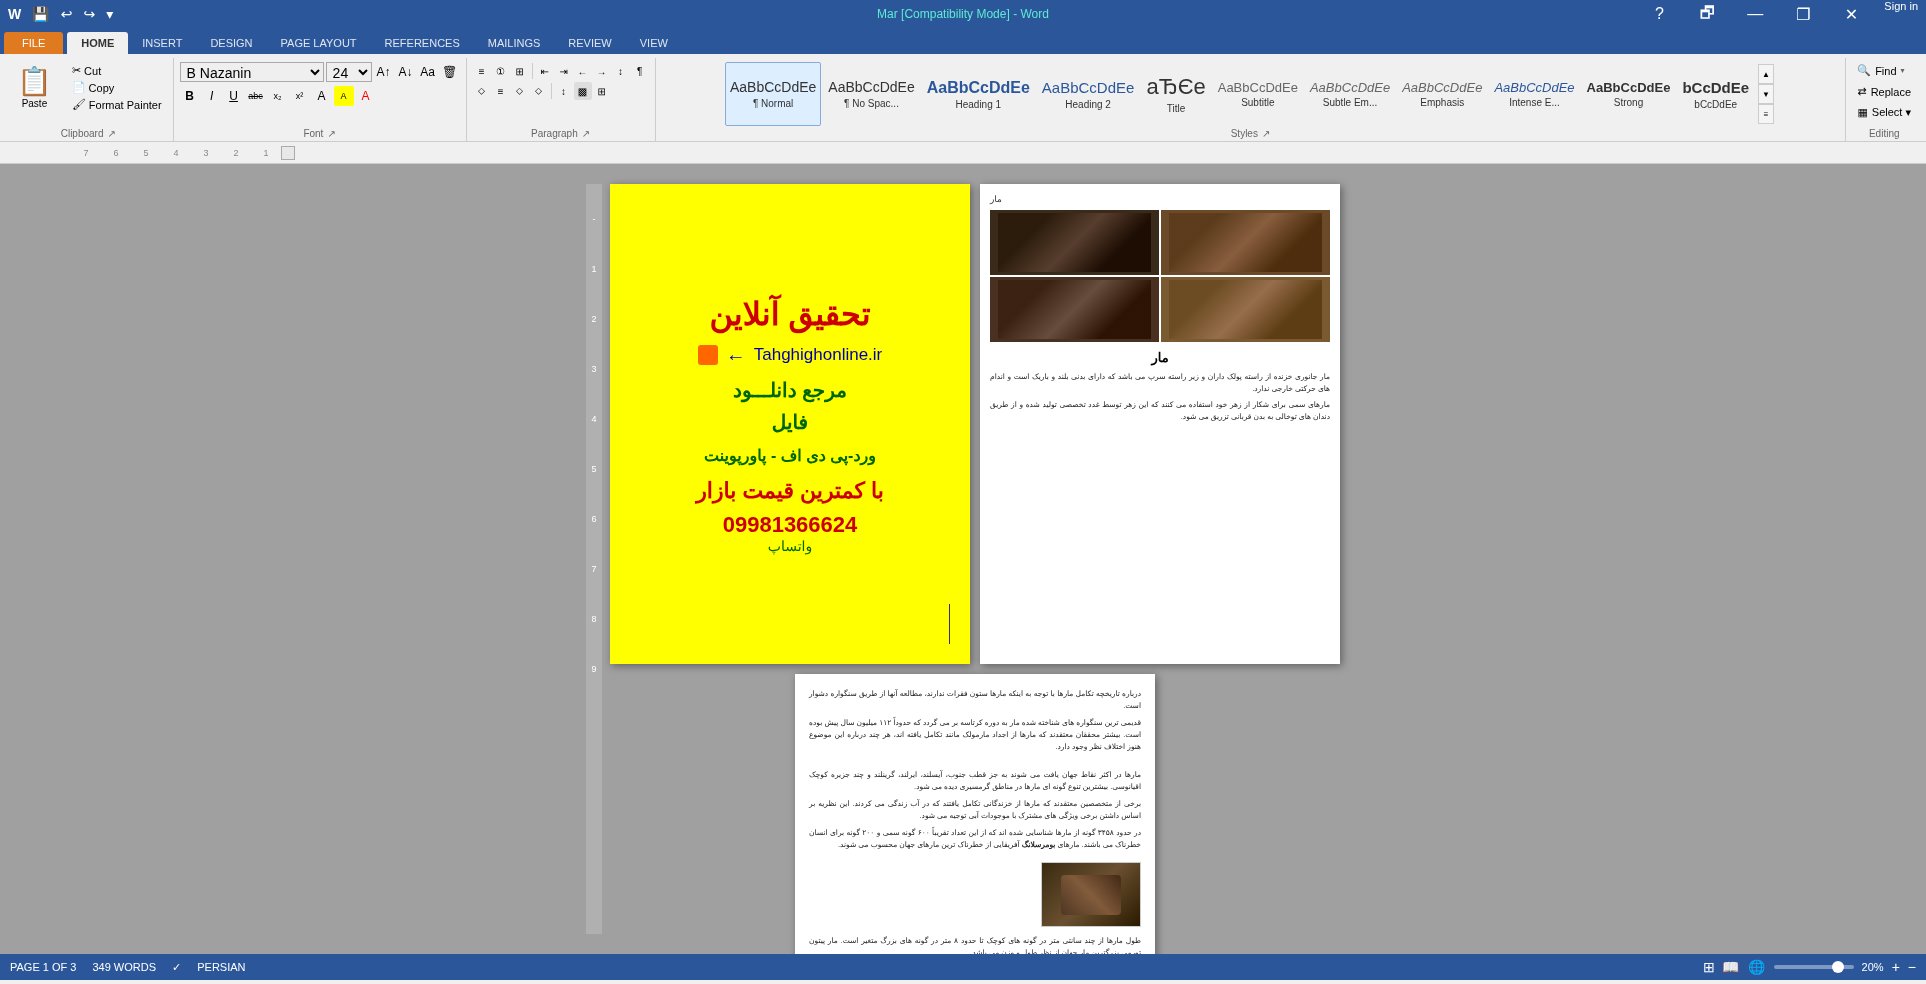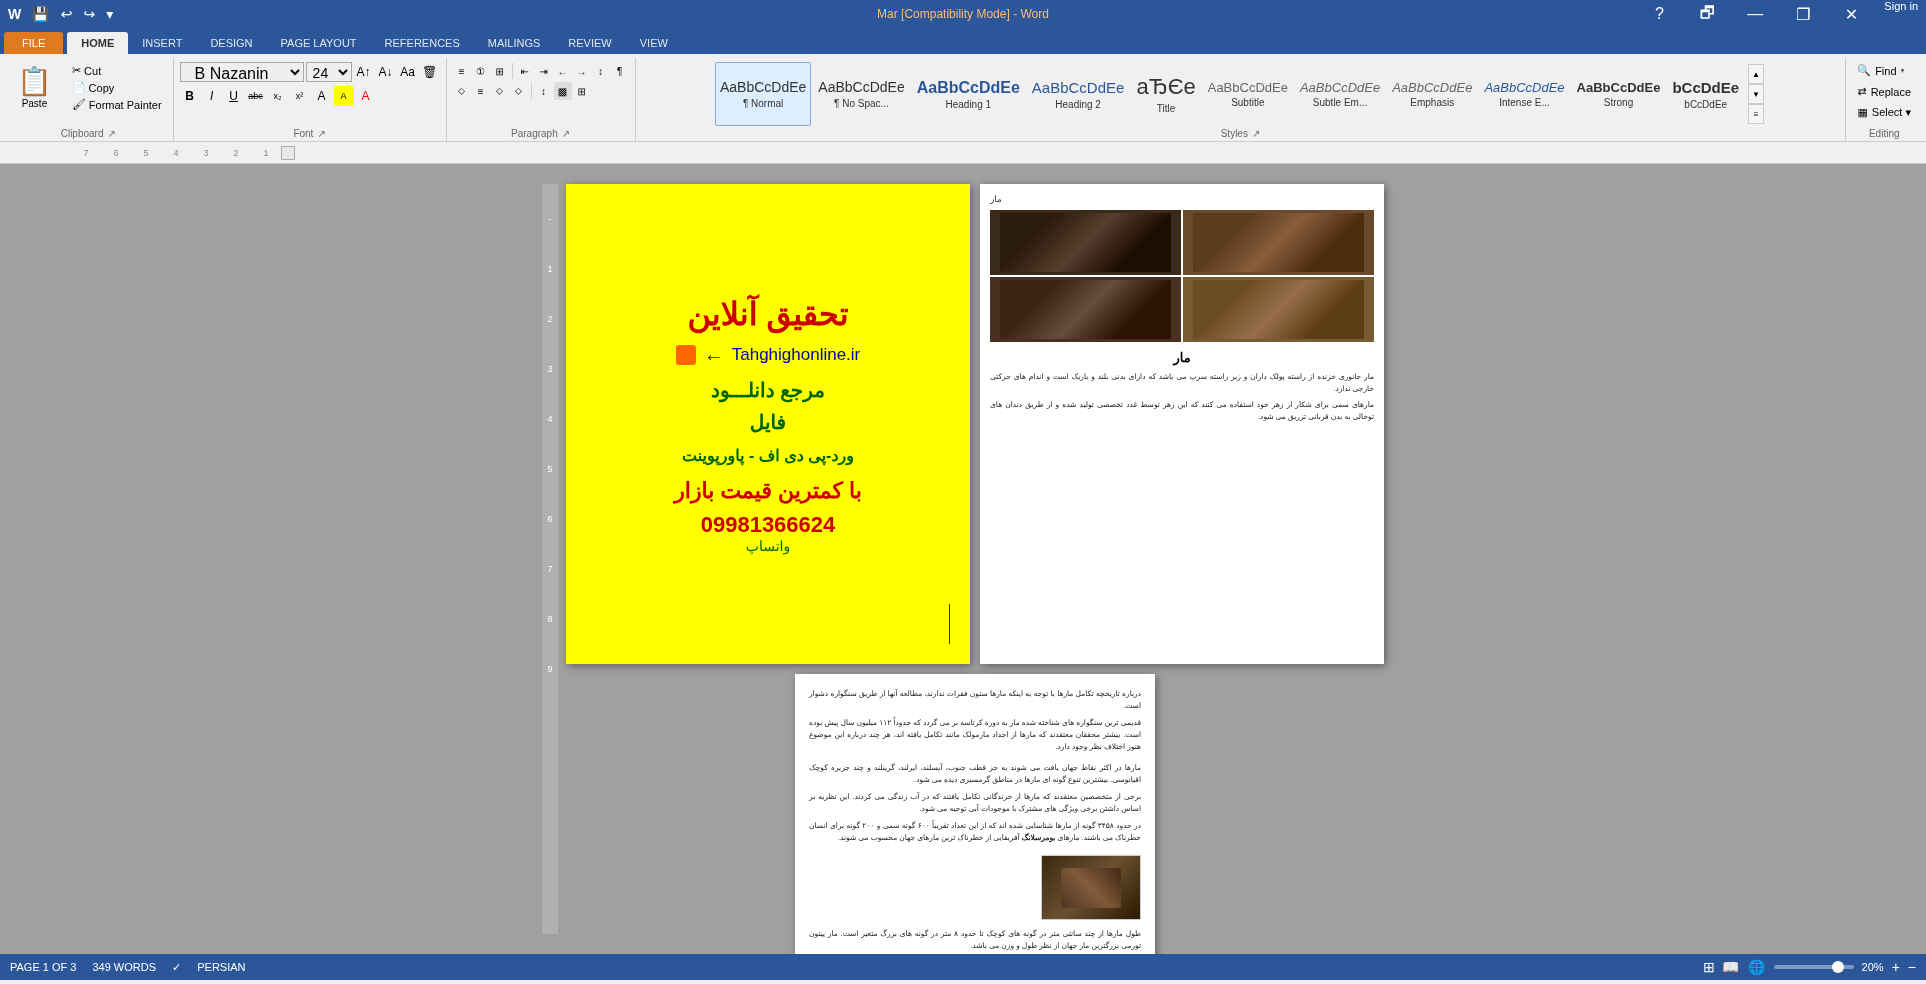--- a/index.html
+++ b/index.html
@@ -8,21 +8,21 @@
     
     .title-bar {
       background: #2b579a;
       height: 28px;
       display: flex;
       align-items: center;
       justify-content: space-between;
       padding: 0 8px;
       color: white;
     }
-    .title-bar-title { flex: 1; text-align: right; font-size: 12px; color: #fdba74; position: absolute; left: 50%; transform: translateX(-50%); }
+    .title-bar-title { flex: 1; text-align: right; font-size: 12px; color: #5eead4; position: absolute; left: 50%; transform: translateX(-50%); }
     .title-bar-controls { display: flex; gap: 2px; }
     .title-bar-btn { width: 46px; height: 28px; background: transparent; border: none; color: white; font-size: 16px; cursor: pointer; display: flex; align-items: center; justify-content: center; }
 
     
     .quick-access { display: flex; align-items: center; gap: 3px; }
     .qa-btn { background: transparent; border: none; color: white; font-size: 14px; cursor: pointer; padding: 2px 4px; }
 
     
     .tab-bar {
       background: #2b579a;
@@ -71,21 +71,21 @@
       display: flex;
       align-items: center;
       gap: 2px;
     }
     .paste-btn { display: flex; flex-direction: column; align-items: center; border: 1px solid transparent; border-radius: 2px; cursor: pointer; background: transparent; padding: 2px 6px; }
     .paste-icon { font-size: 28px; }
     .paste-label { font-size: 10px; }
     .clipboard-right { display: flex; flex-direction: column; justify-content: space-between; padding-left: 4px; }
     .small-btn { display: flex; align-items: center; gap: 3px; padding: 1px 4px; border: 1px solid transparent; border-radius: 2px; cursor: pointer; background: transparent; font-size: 11px; }
     .font-row { display: flex; align-items: center; gap: 2px; margin-bottom: 2px; }
-    .font-select { font-size: 16px; border: 1px solid #aaa; padding: 1px 10px; height: 20px; width: 124px; cursor: pointer; }
+    .font-select { font-size: 14px; border: 1px solid #aaa; padding: 1px 2px; height: 20px; width: 144px; cursor: pointer; }
     .font-size-select { font-size: 14px; border: 1px solid #aaa; padding: 1px 2px; height: 20px; width: 46px; cursor: pointer; }
     .fmt-btn { width: 20px; height: 20px; border: 1px solid transparent; border-radius: 2px; cursor: pointer; background: transparent; font-size: 12px; display: flex; align-items: center; justify-content: center; }
     .styles-scroll { display: flex; align-items: center; gap: 2px; overflow: hidden; }
     .style-item {
       display: flex;
       flex-direction: column;
       align-items: center;
       justify-content: center;
       min-width: 68px;
       height: 64px;
@@ -133,21 +133,21 @@
     }
     .pages-row {
       display: flex;
       gap: 10px;
       align-items: flex-start;
     }
 
     
     .page {
       background: white;
-      width: 404px;
+      width: 360px;
       height: 480px;
       box-shadow: 2px 2px 8px rgba(0,0,0,0.4);
       position: relative;
       overflow: hidden;
     }
     .page-single {
       width: 360px;
       height: 490px;
     }
 
@@ -510,21 +510,21 @@
 
     </div>
 
     <div class="pages-row">
       <div class="page page-single" style="direction:rtl;">
         <div class="page-text-content" style="padding:14px;height:100%;overflow:hidden;">
 
           <p style="font-size:7.5px;line-height:1.6;text-align:justify;direction:rtl;color:#222;margin-bottom:5px;">
             درباره تاریخچه تکامل مارها با توجه به اینکه مارها ستون فقرات ندارند، مطالعه آنها از طریق سنگواره دشوار است.
           </p>
-          <p style="font-size:7.5px;line-height:1.6;text-align:justify;direction:rtl;color:#222;margin-bottom:9px;">
+          <p style="font-size:7.5px;line-height:1.6;text-align:justify;direction:rtl;color:#222;margin-bottom:16px;">
             قدیمی ترین سنگواره های شناخته شده مار به دوره کرتاسه بر می گردد که حدوداً ۱۱۲ میلیون سال پیش بوده است. بیشتر محققان معتقدند که مارها از اجداد مارمولک مانند تکامل یافته اند، هر چند درباره این موضوع هنوز اختلاف نظر وجود دارد.
           </p>
           <p style="font-size:7.5px;line-height:1.6;text-align:justify;direction:rtl;color:#222;margin-bottom:5px;">
             مارها در اکثر نقاط جهان یافت می شوند به جز قطب جنوب، آیسلند، ایرلند، گرینلند و چند جزیره کوچک اقیانوسی. بیشترین تنوع گونه ای مارها در مناطق گرمسیری دیده می شود.
           </p>
           <p style="font-size:7.5px;line-height:1.6;text-align:justify;direction:rtl;color:#222;margin-bottom:5px;">
             برخی از متخصصین معتقدند که مارها از خزندگانی تکامل یافتند که در آب زندگی می کردند. این نظریه بر اساس داشتن برخی ویژگی های مشترک با موجودات آبی توجیه می شود.
           </p>
           <p style="font-size:7.5px;line-height:1.6;text-align:justify;direction:rtl;color:#222;margin-bottom:11px;">
             در حدود ۳۴۵۸ گونه از مارها شناسایی شده اند که از این تعداد تقریباً ۶۰۰ گونه سمی و ۲۰۰ گونه برای انسان خطرناک می باشند. مارهای <span class="bold-word" style="font-weight:bold;">بومرسلانگ</span> آفریقایی از خطرناک ترین مارهای جهان محسوب می شوند.

